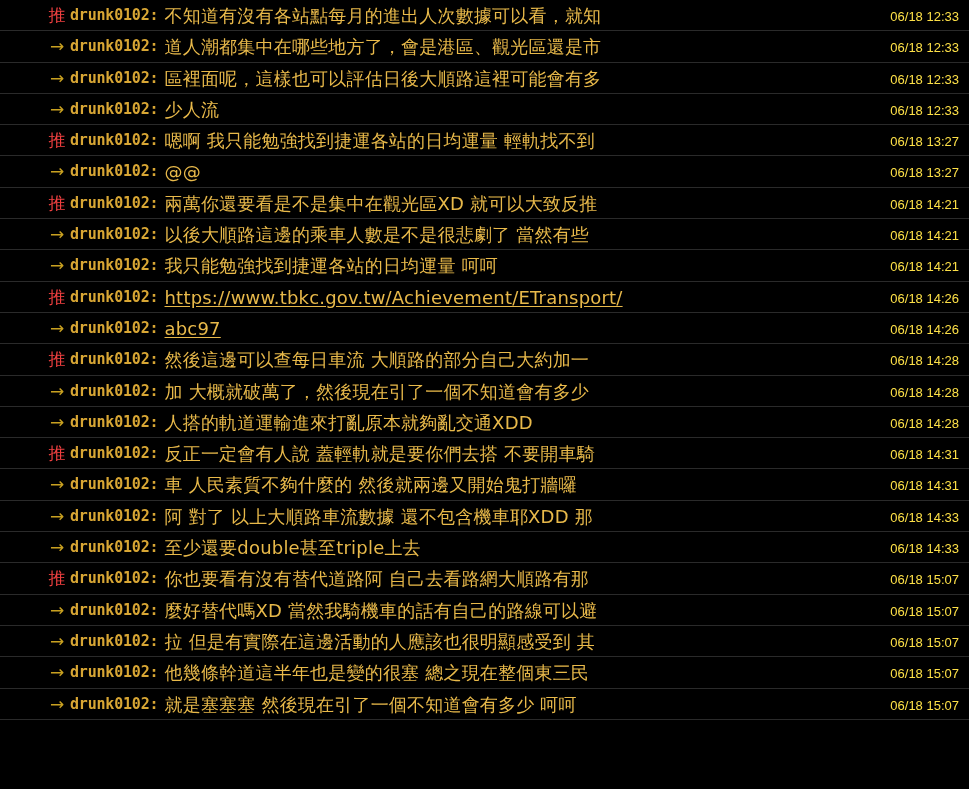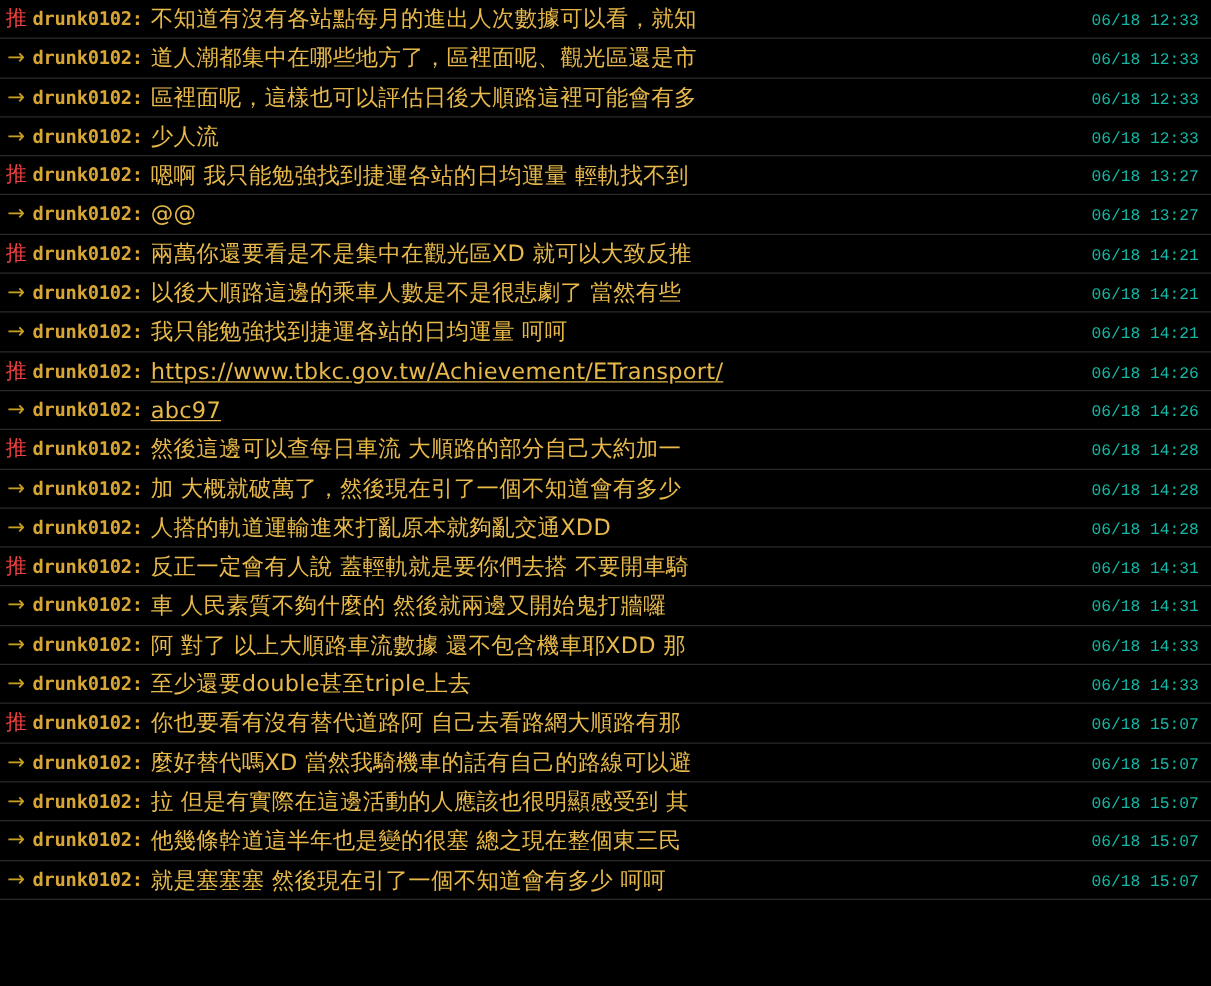--- a/index.html
+++ b/index.html
@@ -21,20 +21,21 @@
     flex-direction: column;
   }
   .push-row {
     position: relative;
     height: 31.3px;
     line-height: 31.3px;
     white-space: nowrap;
     overflow: hidden;
     border-bottom: 1px solid #2a2a2a;
     box-sizing: border-box;
+    padding-left: 44px;
   }
   .tag {
     display: inline-block;
     width: 26px;
     text-align: center;
     font-size: 17px;
     font-family: "DejaVu Sans", sans-serif;
     vertical-align: top;
   }
   .tag.push {
@@ -70,32 +71,32 @@
   }
   .content.link {
     color: #e8b94a;
     text-decoration: underline;
     text-underline-offset: 2px;
   }
   .stamp {
     position: absolute;
     right: 10px;
     top: 1px;
-    color: #14b8a6;
-    font-family: Liberation Mono, monospace;
+    color: #fde047;
+    font-family: Liberation Sans, sans-serif;
     font-size: 13px;
     line-height: 31.3px;
   }
 </style>
 </head>
 <body>
 
 <div id="board">
     <div class="push-row"><span class="tag push">推</span><span class="userid">drunk0102</span><span class="colon">:</span><span class="content">不知道有沒有各站點每月的進出人次數據可以看，就知</span><span class="stamp">06/18 12:33</span></div>
-    <div class="push-row"><span class="tag arrow">→</span><span class="userid">drunk0102</span><span class="colon">:</span><span class="content">道人潮都集中在哪些地方了，區裡面呢、觀光區還是市</span><span class="stamp">06/18 12:33</span></div>
+    <div class="push-row"><span class="tag arrow">→</span><span class="userid">drunk0102</span><span class="colon">:</span><span class="content">道人潮都集中在哪些地方了，會是港區、觀光區還是市</span><span class="stamp">06/18 12:33</span></div>
     <div class="push-row"><span class="tag arrow">→</span><span class="userid">drunk0102</span><span class="colon">:</span><span class="content">區裡面呢，這樣也可以評估日後大順路這裡可能會有多</span><span class="stamp">06/18 12:33</span></div>
     <div class="push-row"><span class="tag arrow">→</span><span class="userid">drunk0102</span><span class="colon">:</span><span class="content">少人流</span><span class="stamp">06/18 12:33</span></div>
     <div class="push-row"><span class="tag push">推</span><span class="userid">drunk0102</span><span class="colon">:</span><span class="content">嗯啊 我只能勉強找到捷運各站的日均運量 輕軌找不到</span><span class="stamp">06/18 13:27</span></div>
     <div class="push-row"><span class="tag arrow">→</span><span class="userid">drunk0102</span><span class="colon">:</span><span class="content">@@</span><span class="stamp">06/18 13:27</span></div>
     <div class="push-row"><span class="tag push">推</span><span class="userid">drunk0102</span><span class="colon">:</span><span class="content">兩萬你還要看是不是集中在觀光區XD 就可以大致反推</span><span class="stamp">06/18 14:21</span></div>
     <div class="push-row"><span class="tag arrow">→</span><span class="userid">drunk0102</span><span class="colon">:</span><span class="content">以後大順路這邊的乘車人數是不是很悲劇了 當然有些</span><span class="stamp">06/18 14:21</span></div>
     <div class="push-row"><span class="tag arrow">→</span><span class="userid">drunk0102</span><span class="colon">:</span><span class="content">我只能勉強找到捷運各站的日均運量 呵呵</span><span class="stamp">06/18 14:21</span></div>
     <div class="push-row"><span class="tag push">推</span><span class="userid">drunk0102</span><span class="colon">:</span><span class="content link">https://www.tbkc.gov.tw/Achievement/ETransport/</span><span class="stamp">06/18 14:26</span></div>
     <div class="push-row"><span class="tag arrow">→</span><span class="userid">drunk0102</span><span class="colon">:</span><span class="content link">abc97</span><span class="stamp">06/18 14:26</span></div>
     <div class="push-row"><span class="tag push">推</span><span class="userid">drunk0102</span><span class="colon">:</span><span class="content">然後這邊可以查每日車流 大順路的部分自己大約加一</span><span class="stamp">06/18 14:28</span></div>

